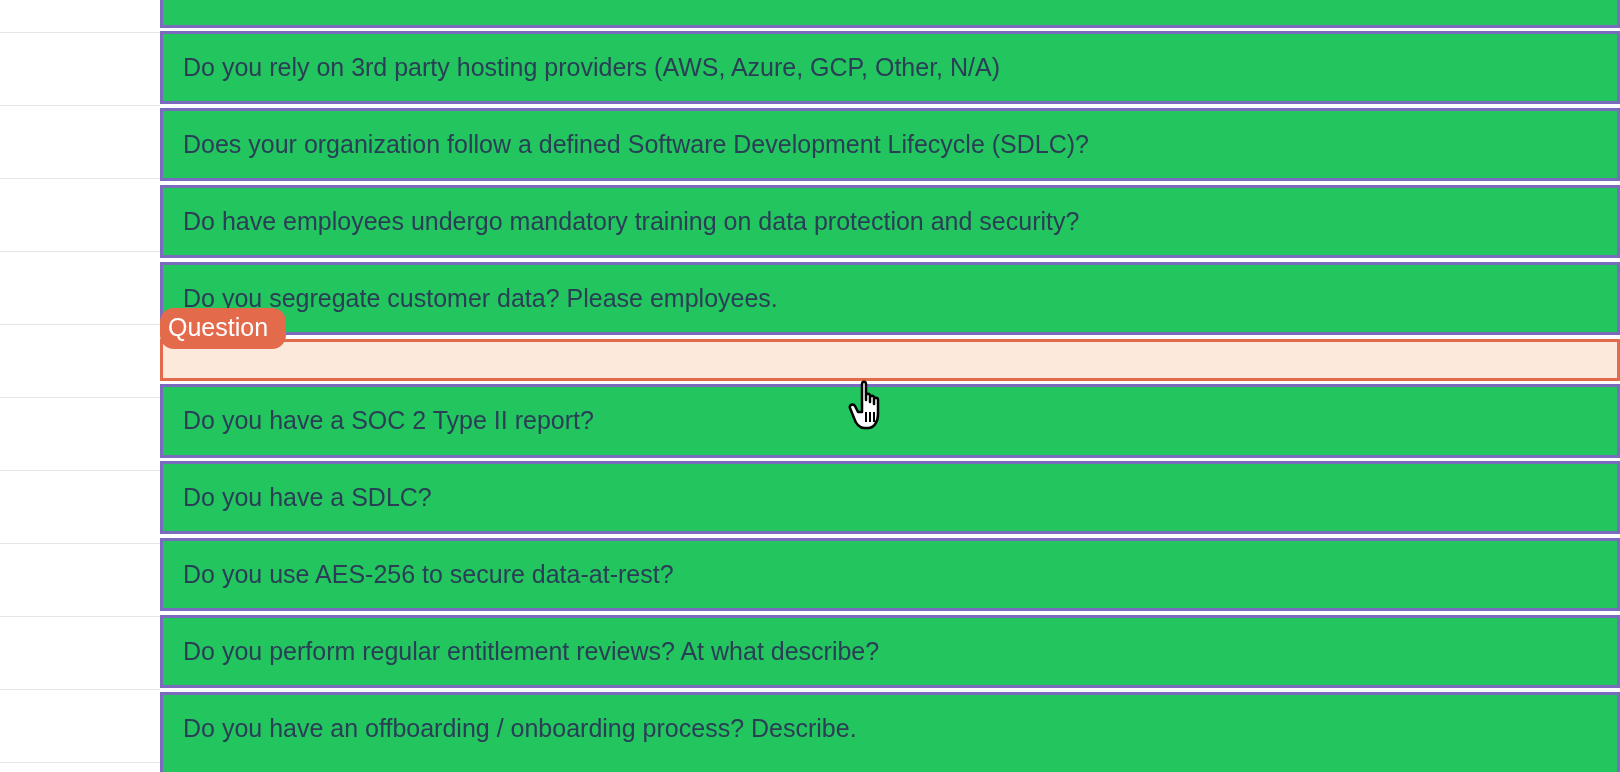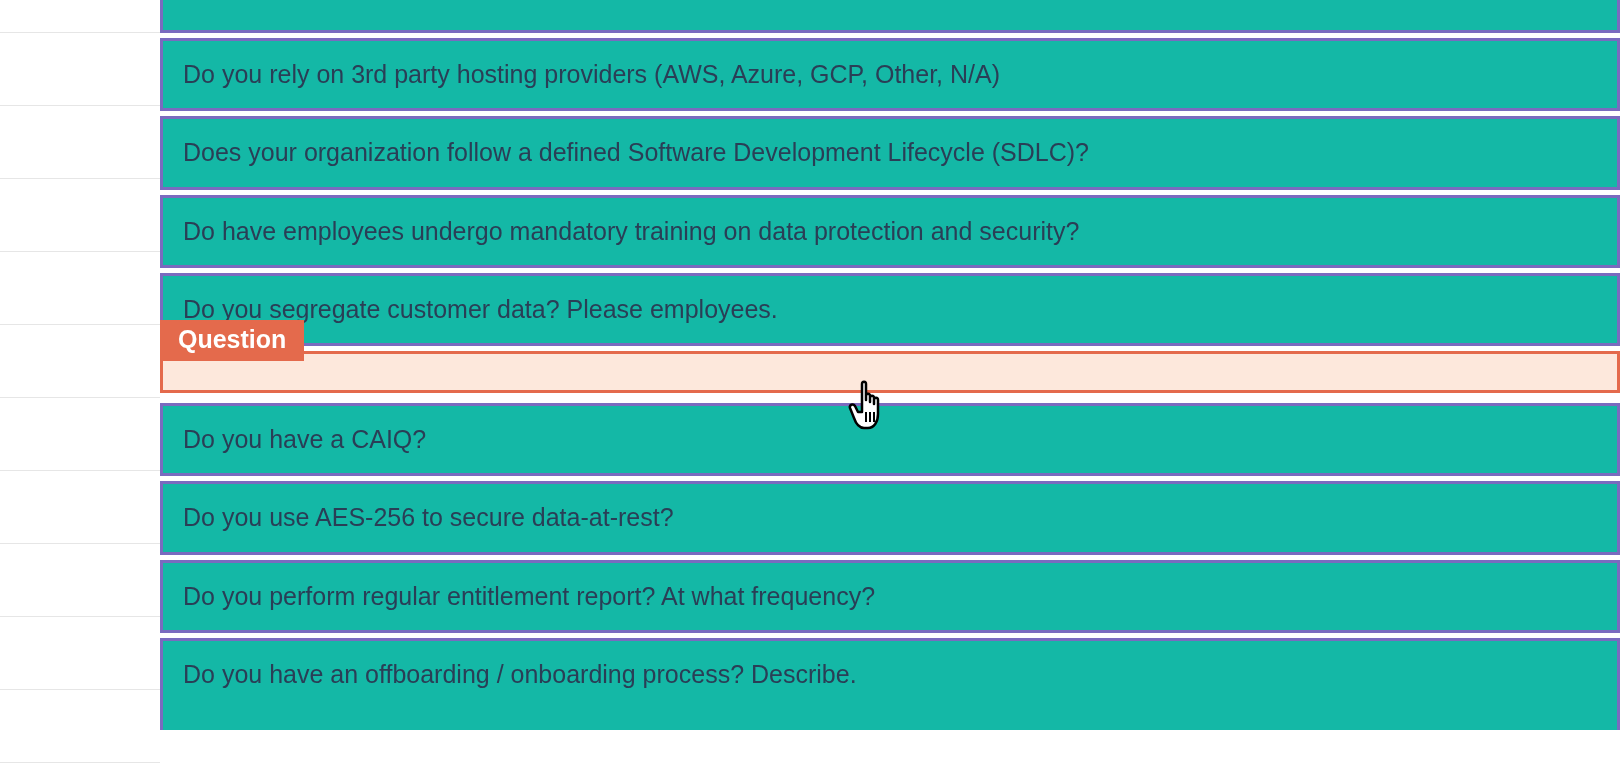--- a/index.html
+++ b/index.html
@@ -27,21 +27,21 @@
     }
     .gutter-cell:first-child { height: 33px; }
     .content {
       flex: 1;
       display: flex;
       flex-direction: column;
       padding-top: 0;
     }
     .question-row {
       border: 3px solid #7a6bbf;
-      background: #14b8a6;
+      background: #22c55e;
       color: #2a3e56;
       font-size: 25px;
       padding: 18px 20px;
       margin: 0;
       line-height: 1.25;
       cursor: pointer;
     }
     .question-row.truncated-top {
       border-top: none;
       padding-top: 0;
@@ -57,36 +57,37 @@
       border: 3px solid #e46a4c;
       position: relative;
     }
     .tag-label {
       position: absolute;
       top: -34px;
       left: -3px;
       background: #e46a4c;
       color: #ffffff;
       font-size: 25px;
-      padding: 4px 18px 6px 18px;
-      font-weight: 700;
+      padding: 4px 18px 6px 8px;
+      font-weight: 400;
       z-index: 10;
+      border-radius: 14px;
     }
     .cursor-hand {
       position: absolute;
       left: 848px;
       top: 378px;
       width: 46px;
       height: 56px;
       z-index: 20;
       pointer-events: none;
     }
     .question-row.last-partial {
       border-bottom: none;
-      padding-bottom: 40px;
+      padding-bottom: 28px;
     }
   </style>
 </head>
 <body>
 
 <div class="page">
   <div class="left-gutter">
     <div class="gutter-cell"></div>
     <div class="gutter-cell"></div>
     <div class="gutter-cell"></div>
@@ -125,34 +126,37 @@
     <div class="question-row">
       <span>Do you segregate customer data? Please employees.</span>
     </div>
     <div class="row-gap"></div>
 
     <div class="question-row highlighted">
       <div class="tag-label">Question</div>
     </div>
     <div class="row-gap"></div>
 
+    <div class="question-row">
+      <span>Do you have a SOC 2 Type II report?</span>
+    </div>
     <div class="row-gap"></div>
 
     <div class="question-row">
-      <span>Do you have a CAIQ?</span>
+      <span>Do you have a SDLC?</span>
     </div>
     <div class="row-gap"></div>
 
     <div class="question-row">
       <span>Do you use AES-256 to secure data-at-rest?</span>
     </div>
     <div class="row-gap"></div>
 
     <div class="question-row">
-      <span>Do you perform regular entitlement report? At what frequency?</span>
+      <span>Do you perform regular entitlement reviews? At what describe?</span>
     </div>
     <div class="row-gap"></div>
 
     <div class="question-row last-partial">
       <span>Do you have an offboarding / onboarding process? Describe.</span>
     </div>
 
   </div>
 </div>
 

